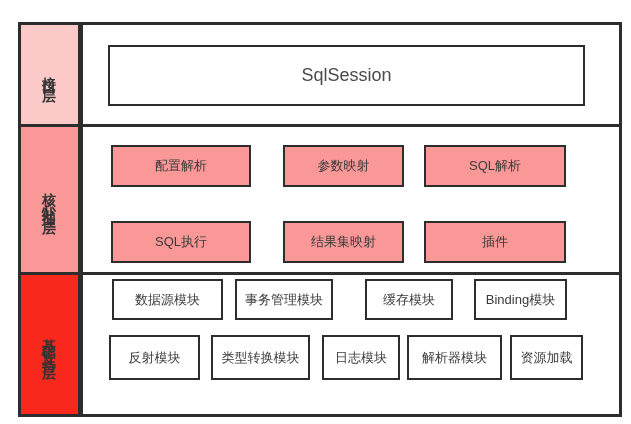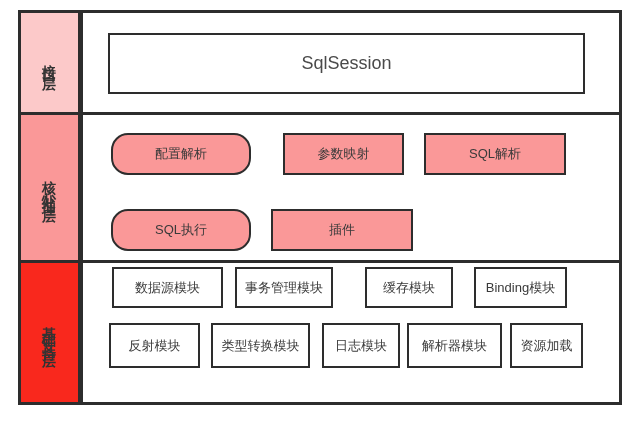--- a/index.html
+++ b/index.html
@@ -8,21 +8,21 @@
     position: relative;
     width: 631px;
     height: 424px;
     background: #ffffff;
     font-family: "Liberation Sans", sans-serif;
     color: #3b3b3b;
   }
   .frame {
     position: absolute;
     left: 18px;
-    top: 10px;
+    top: 22px;
     width: 604px;
     height: 395px;
     border: 3px solid #2d2d2d;
     display: flex;
     flex-direction: column;
     background: #ffffff;
   }
   .layer-row { display: flex; width: 100%; }
   .layer-row.r1 { height: 102px; border-bottom: 3px solid #2d2d2d; }
   .layer-row.r2 { height: 148px; border-bottom: 3px solid #2d2d2d; }
@@ -72,21 +72,21 @@
   .core-box {
     height: 42px;
     background: #fa9898;
     border: 2px solid #2d2d2d;
     display: flex;
     align-items: center;
     justify-content: center;
     font-size: 13px;
     color: #3a3a3a;
   }
-  .core-box.b1 { margin-left: 28px; width: 140px; border-radius: 17px; }
+  .core-box.b1 { margin-left: 28px; width: 140px; }
   .core-box.b2 { margin-left: 32px; width: 121px; }
   .core-box.b3 { margin-left: 20px; width: 142px; }
 
   
   .support-content { padding-top: 4px; }
   .support-content .box-row + .box-row { margin-top: 15px; }
   .module-box {
     background: #ffffff;
     border: 2px solid #2d2d2d;
     display: flex;
@@ -127,20 +127,21 @@
         <div class="vlabel">核心处理层</div>
       </div>
       <div class="content core-content">
         <div class="box-row">
           <div class="core-box b1">配置解析</div>
           <div class="core-box b2">参数映射</div>
           <div class="core-box b3">SQL解析</div>
         </div>
         <div class="box-row">
           <div class="core-box b1">SQL执行</div>
+          <div class="core-box b2">结果集映射</div>
           <div class="core-box b3">插件</div>
         </div>
       </div>
     </div>
 
     <div class="layer-row r3">
       <div class="label-cell support">
         <div class="vlabel">基础支持层</div>
       </div>
       <div class="content support-content">

